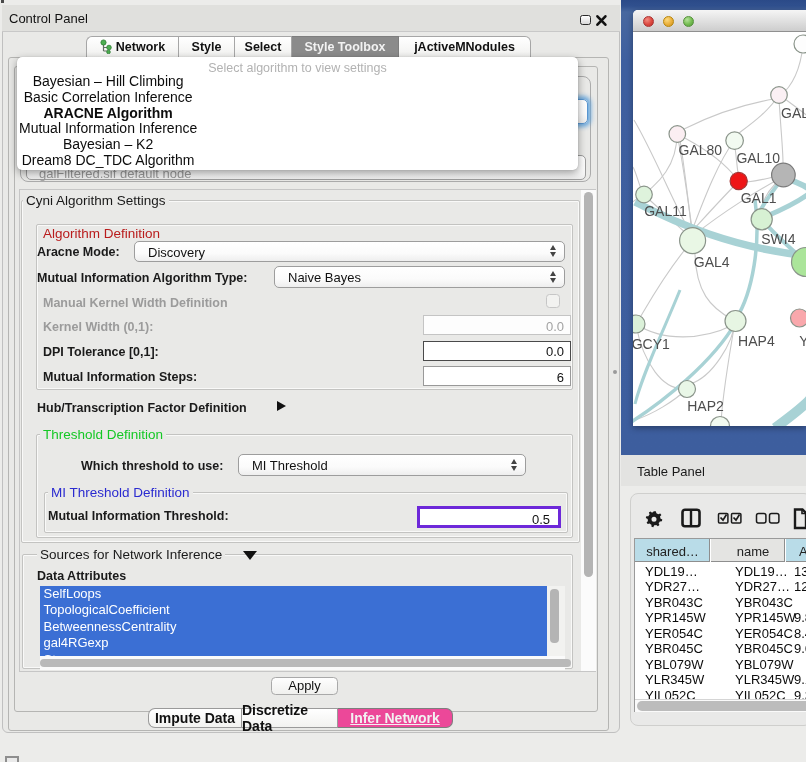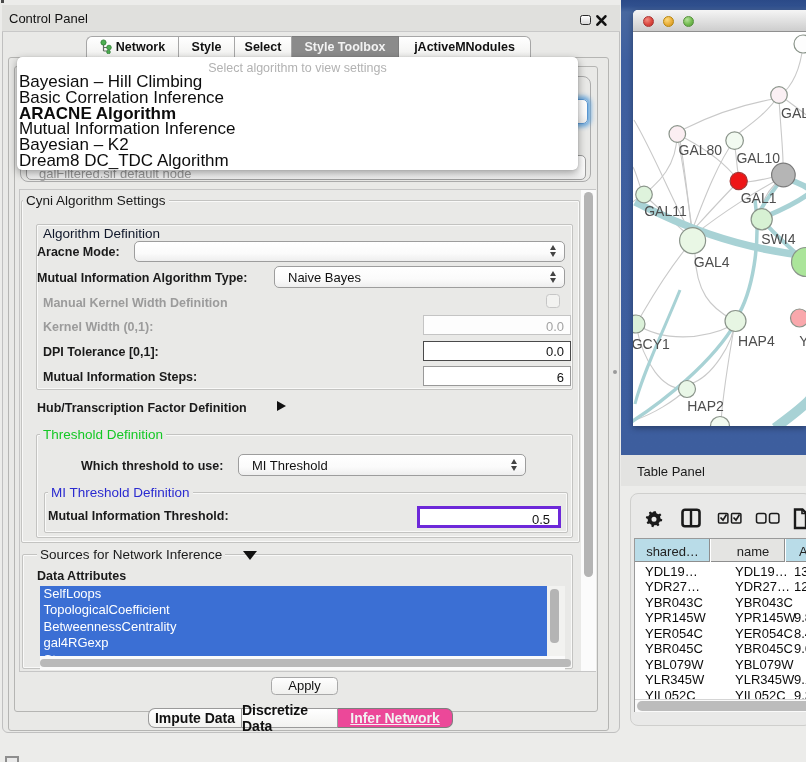--- a/index.html
+++ b/index.html
@@ -201,24 +201,25 @@
 </div>
 
 <div class="abs" style="left:19px;top:189px;width:577px;height:483px;border:1px solid #c6c6c6;"></div>
 <div class="abs" style="left:581px;top:190px;width:14.5px;height:481px;background:#fbfbfb;"></div>
 <div class="abs" style="left:584px;top:191.5px;width:9px;height:385px;background:#b4b4b4;border-radius:4.5px;"></div>
 
 <div class="grp" style="left:21px;top:200px;width:559px;height:343px;"></div>
 <div class="gtitle" style="left:23px;top:193px;color:#1a1a1a;">Cyni Algorithm Settings</div>
 
 <div class="grp" style="left:36px;top:224px;width:537px;height:166px;"></div>
-<div class="gtitle" style="left:40px;top:226px;color:#0f172a;">Algorithm Definition</div>
+<div class="gtitle" style="left:40px;top:226px;color:#b91c1c;">Algorithm Definition</div>
 
 <div class="abs b12" style="left:37px;top:245px;">Aracne Mode:</div>
 <div class="combo" style="left:134px;top:240.5px;width:431px;height:21.5px;">
+  <div style="padding:3px 0 0 13px;">Discovery</div>
     <span class="ar"></span>
   </div>
 
 <div class="abs b12" style="left:37px;top:270.5px;">Mutual Information Algorithm Type:</div>
 <div class="combo" style="left:274px;top:266px;width:291px;height:21.5px;">
   <div style="padding:3px 0 0 13px;">Naive Bayes</div>
     <span class="ar"></span>
   </div>
 
 <div class="abs b12" style="left:43px;top:295.5px;color:#9b9b9b;">Manual Kernel Width Definition</div>
@@ -280,21 +281,21 @@
     background:linear-gradient(180deg,#ffffff,#f2f2f0);display:flex;align-items:center;justify-content:center;">Impute Data</div>
   <div style="width:97px;border:1px solid #9a9a9a;
     background:linear-gradient(180deg,#ffffff,#f2f2f0);display:flex;align-items:center;justify-content:center;">Discretize Data</div>
   <div style="width:115px;border:1px solid #7e7e7e;border-left:none;border-radius:0 7px 7px 0;
     background:#ec4899;color:#f2f2f2;display:flex;align-items:center;justify-content:center;text-decoration:underline;">Infer Network</div>
 </div>
 
 <div class="abs" style="left:17px;top:57px;width:561px;height:113px;background:#ffffff;border-radius:5px;
   box-shadow:0 3px 9px rgba(0,0,0,0.38), 0 0 1px rgba(0,0,0,0.25);"></div>
 <div class="abs" style="left:17px;top:61px;width:561px;text-align:center;font-size:12.5px;color:#b2b2b2;">Select algorithm to view settings</div>
-<div class="abs" style="left:19px;top:74px;font-size:17px;color:#0c0c0c;line-height:15.8px;">
+<div class="abs" style="left:19px;top:74px;font-size:14px;color:#0c0c0c;line-height:15.8px;text-align:center;">
 Bayesian – Hill Climbing<br>
 Basic Correlation Inference<br>
 <b>ARACNE Algorithm</b><br>
 Mutual Information Inference<br>
 Bayesian – K2<br>
 Dream8 DC_TDC Algorithm
 </div>
 
 <div class="abs" style="left:613px;top:370px;width:4px;height:4px;border-radius:50%;background:#9a9a9a;"></div>
 

